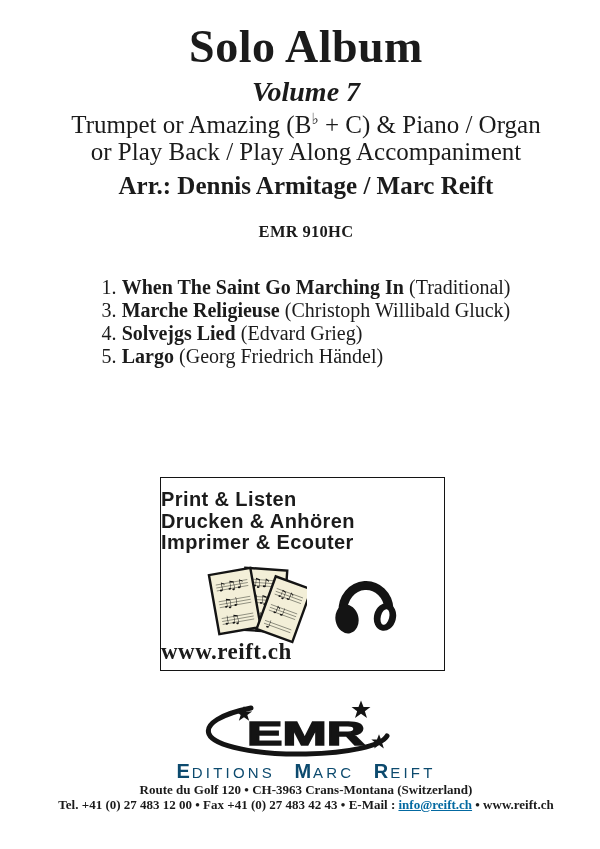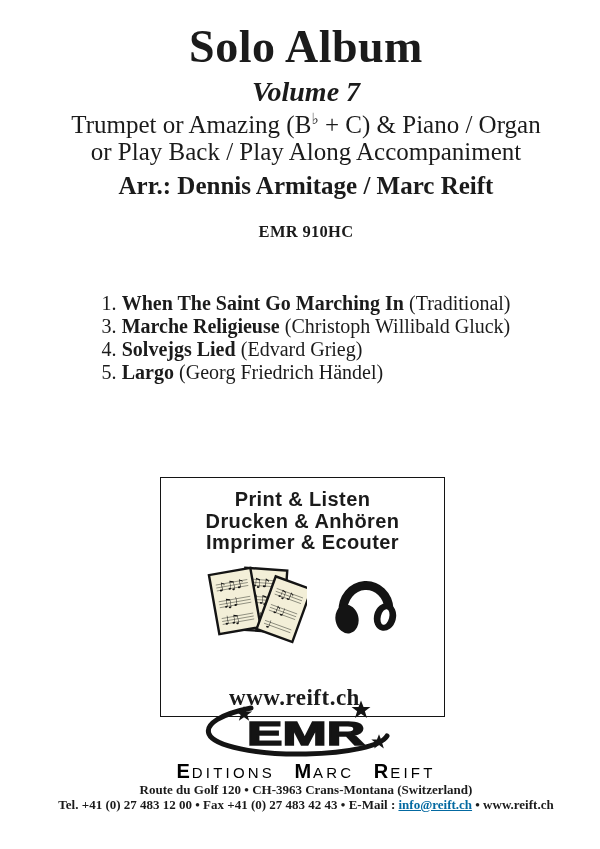--- a/index.html
+++ b/index.html
@@ -10,47 +10,47 @@
   }
   .centered{position:absolute;left:0;right:0;text-align:center;padding-left:12px;}
 
   .title{top:24px;font-size:46px;font-weight:bold;line-height:1;letter-spacing:0.5px;}
   .subtitle{top:78px;font-size:28px;font-weight:bold;font-style:italic;line-height:1;}
   .instrumentation{top:111px;font-size:25px;line-height:27px;}
   .instrumentation sup{font-size:62%;vertical-align:super;line-height:0;}
   .arranger{top:172px;font-size:25px;font-weight:bold;line-height:1.1;}
   .catalog{top:222px;font-size:16.5px;font-weight:bold;letter-spacing:0.3px;}
 
-  .tracklist-wrap{top:292px;}
+  .tracklist-wrap{top:276px;}
   .tracklist{display:inline-block;text-align:left;font-size:20px;line-height:23px;}
   .track .tnum{margin-right:0.26em;}
   .track .ttitle{font-weight:bold;margin-right:0.26em;}
 
   .promo-box{
-    position:absolute;left:160px;top:477px;width:285px;height:240px;
-    border:1.6px solid #141414;box-sizing:border-box;text-align:center;
+    position:absolute;left:160px;top:477px;width:285px;height:194px;
+    border:1.6px solid #141414;box-sizing:border-box;text-align:left;
   }
   .promo-lines{
     margin-top:11px;
     font-family:"Liberation Sans", sans-serif;font-weight:bold;
     font-size:20px;line-height:21.5px;letter-spacing:0.4px;
   }
   .promo-icons{
     margin-top:9px;height:86px;
     display:flex;align-items:center;justify-content:center;gap:26px;
   }
   .promo-site{
     position:absolute;left:0;right:16px;bottom:5px;
     font-size:23px;font-weight:bold;letter-spacing:0.5px;
   }
 
   .logo-wrap{top:698px;}
   .publisher-name{
     top:760px;font-family:"Liberation Sans", sans-serif;
-    font-size:15px;letter-spacing:3.2px;font-weight:500;color:#000000;
+    font-size:15px;letter-spacing:3.2px;font-weight:500;color:#0c4a6e;
   }
   .publisher-name .word{margin:0 6px;white-space:nowrap;}
   .publisher-name .initial{font-size:20px;font-weight:800;letter-spacing:2px;}
 
   .address{top:783px;font-size:13px;font-weight:bold;line-height:14.5px;}
   .address a{text-decoration:underline;}
 </style>
 </head>
 <body>
 

